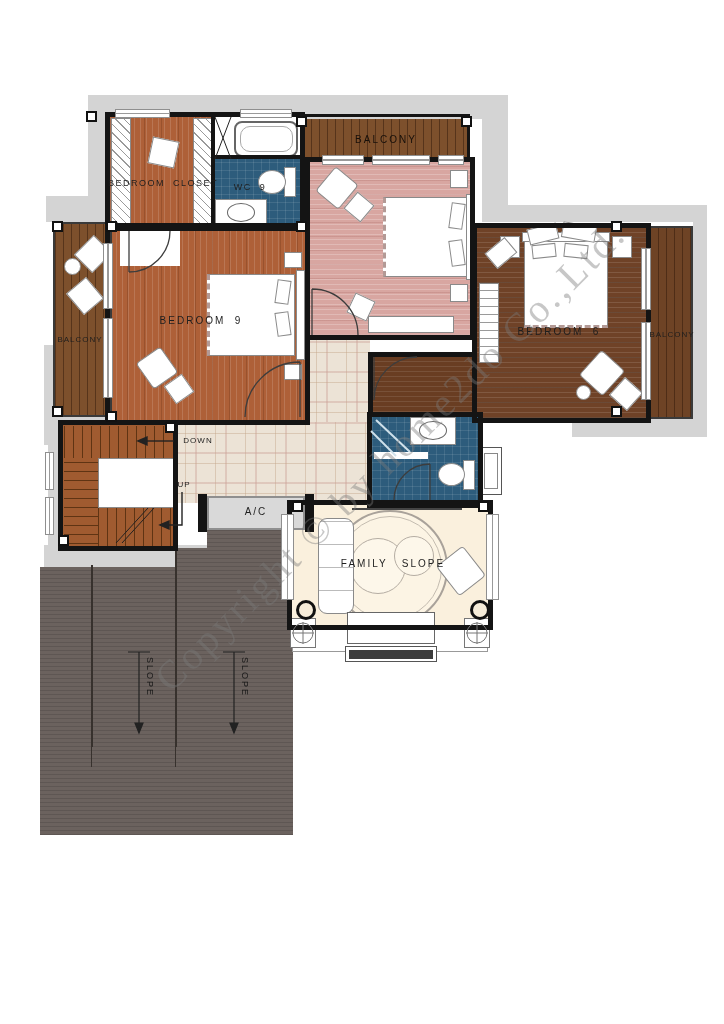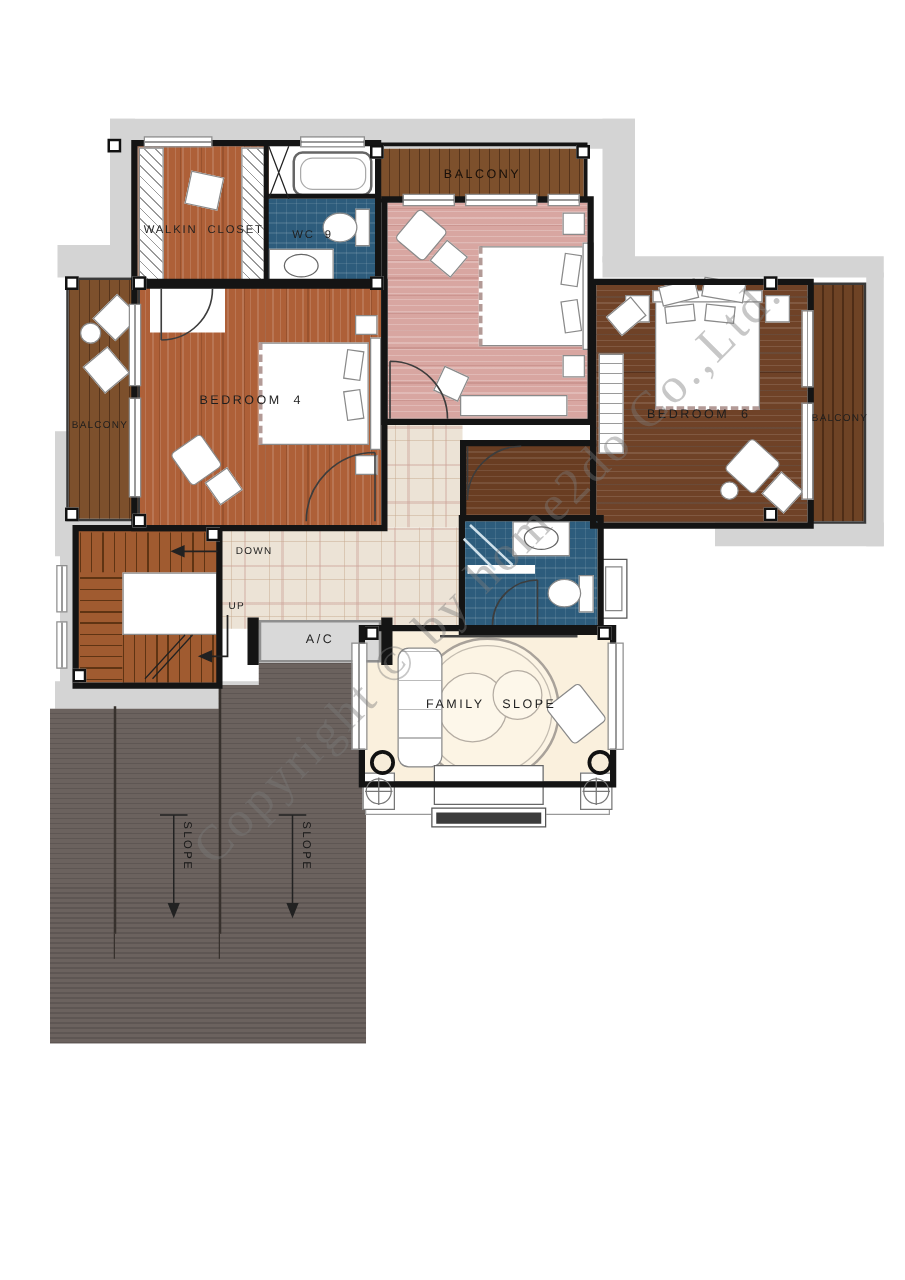--- a/index.html
+++ b/index.html
@@ -241,29 +241,29 @@
     </g>
     <path d="M352 509 H462" stroke="#444" stroke-width="2"></path>
     <g stroke="#777" fill="none" stroke-width="1">
       <circle cx="303" cy="633" r="10"></circle>
       <path d="M292 633 H314 M303 622 V644"></path>
       <circle cx="477" cy="633" r="10"></circle>
       <path d="M466 633 H488 M477 622 V644"></path>
     </g>
   </svg>
 
-  <div class="label" style="left:107px;top:178px;width:112px">WALKIN  CLOSET</div>
+  <div class="label" style="left:107px;top:178px;width:112px">BEDROOM  CLOSET</div>
   <div class="label" style="left:220px;top:182px;width:60px">WC  9</div>
   <div class="label big" style="left:336px;top:134px;width:100px;color:#18100a">BALCONY</div>
   <div class="label small" style="left:45px;top:335px;width:70px">BALCONY</div>
   <div class="label small" style="left:634px;top:330px;width:76px">BALCONY</div>
-  <div class="label big" style="left:141px;top:315px;width:120px">BEDROOM  4</div>
+  <div class="label big" style="left:141px;top:315px;width:120px">BEDROOM  9</div>
   <div class="label big" style="left:499px;top:326px;width:120px">BEDROOM  6</div>
   <div class="label big" style="left:323px;top:558px;width:140px">FAMILY   SLOPE</div>
   <div class="label big" style="left:226px;top:506px;width:60px">A/C</div>
-  <div class="label small" style="left:178px;top:436px;width:40px;text-align:right">DOWN</div>
-  <div class="label small" style="left:172px;top:480px;width:24px;text-align:right">UP</div>
+  <div class="label small" style="left:178px;top:436px;width:40px;text-align:center">DOWN</div>
+  <div class="label small" style="left:172px;top:480px;width:24px;text-align:center">UP</div>
   <div class="labelV" style="left:128px;top:670px;width:44px;height:14px;line-height:14px">SLOPE</div>
   <div class="labelV" style="left:223px;top:670px;width:44px;height:14px;line-height:14px">SLOPE</div>
 
   <div id="watermark">Copyright © by home2do Co.,Ltd.</div>
 
 </div>
 
 </body></html>

